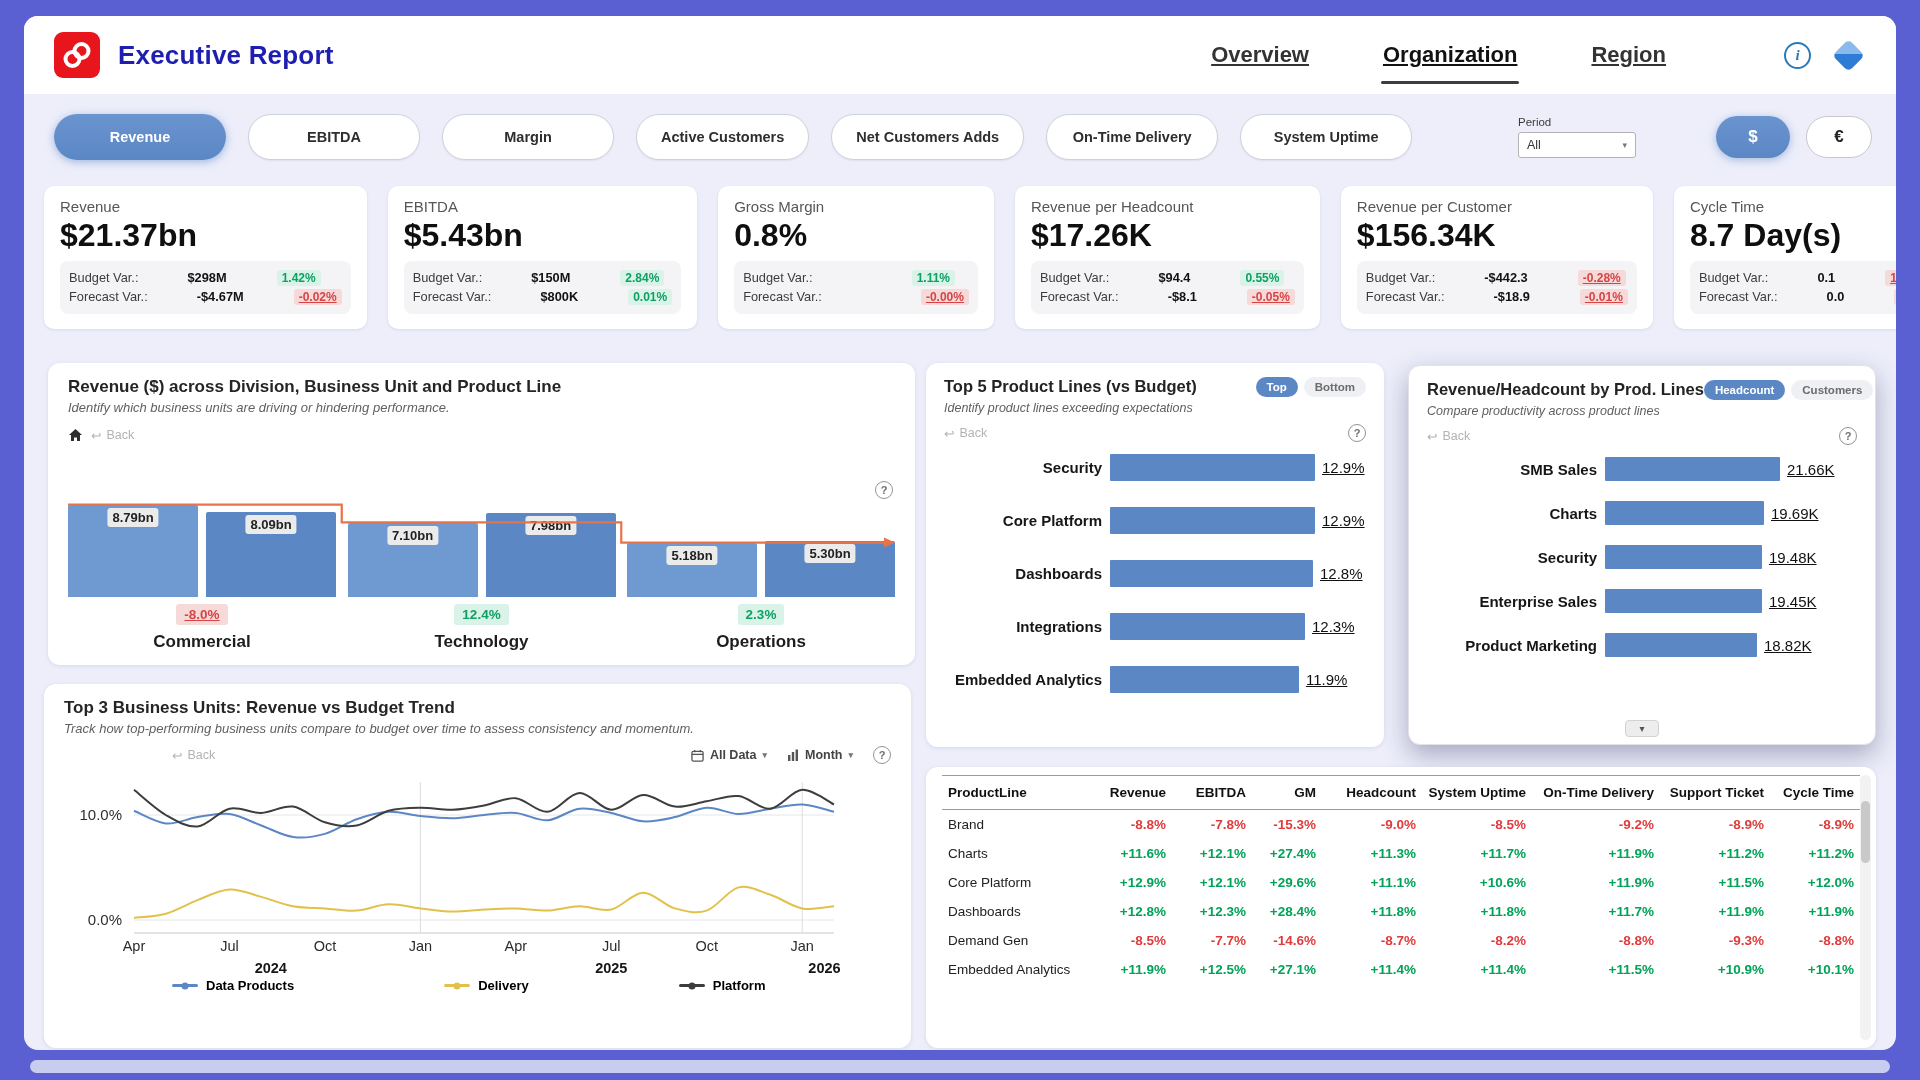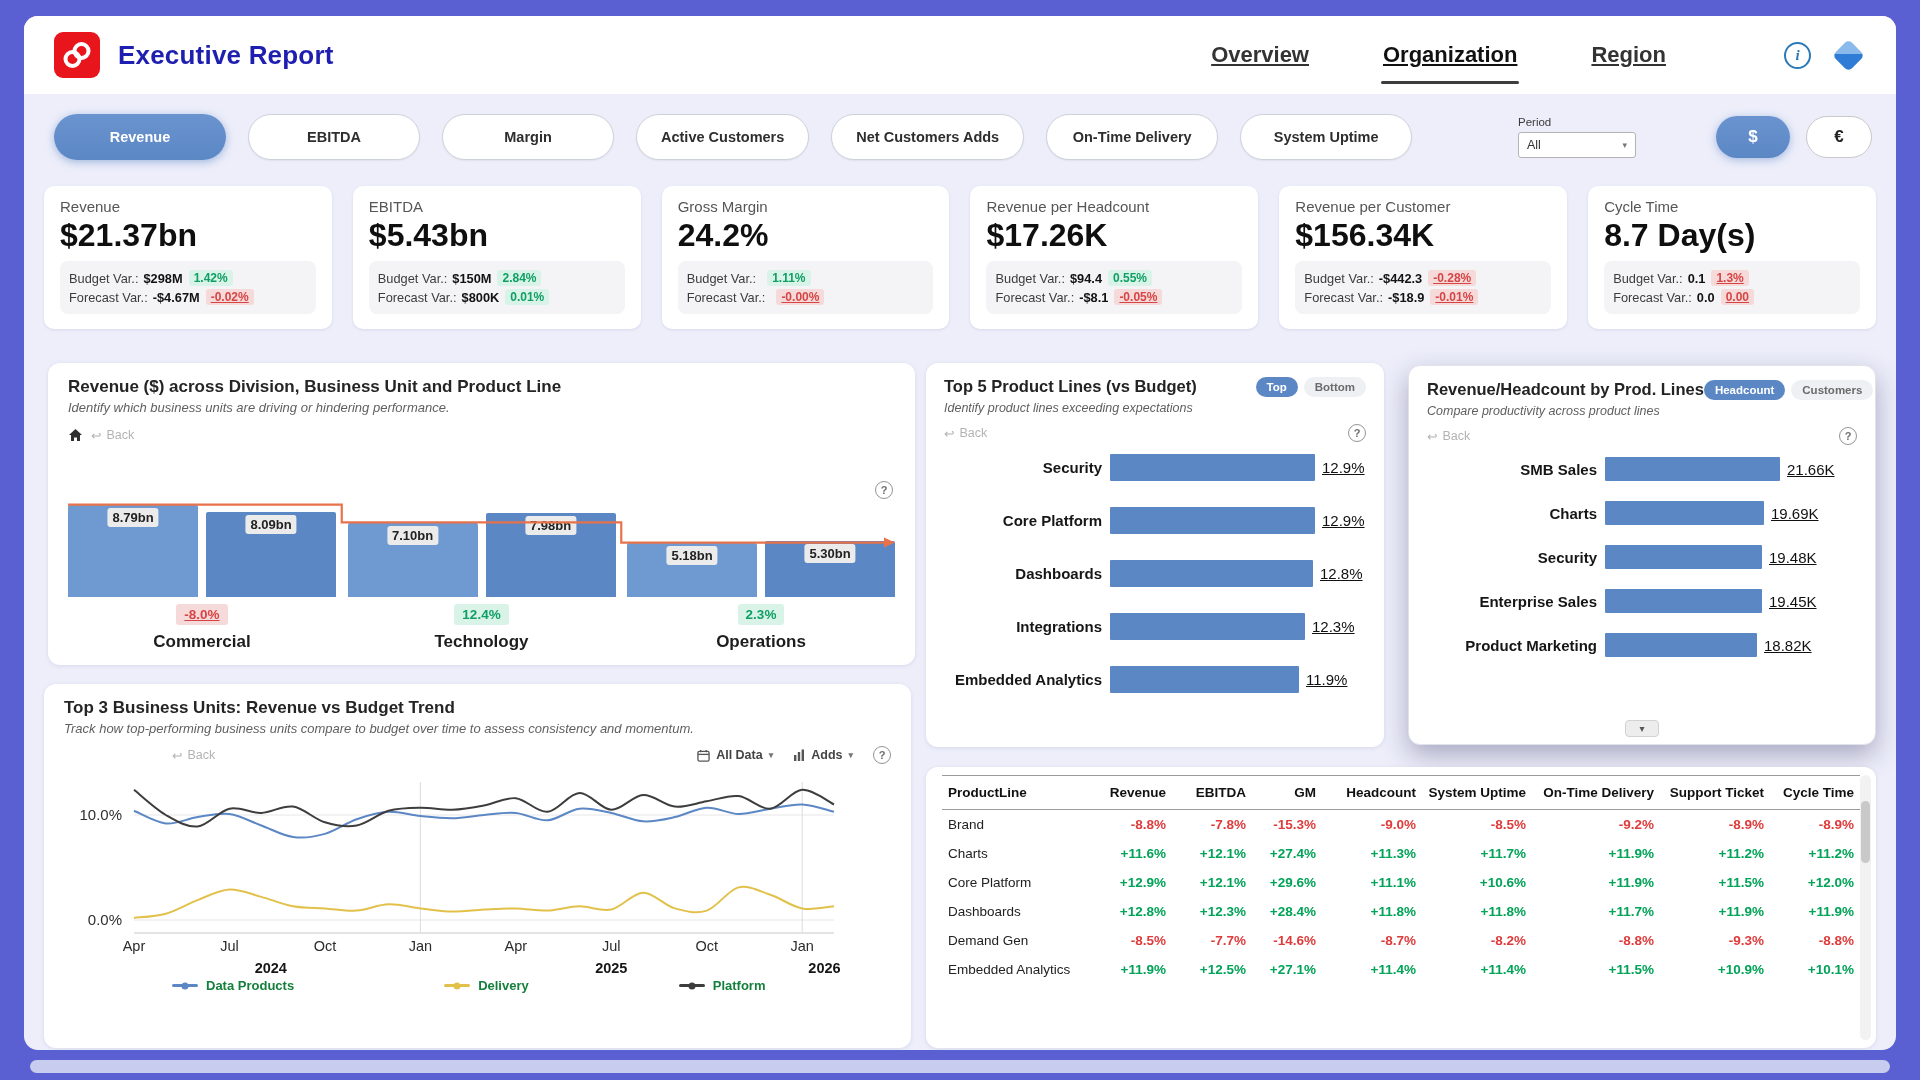--- a/index.html
+++ b/index.html
@@ -32,21 +32,21 @@
   .currency-btn{height:42px;border-radius:21px;font-size:17px;font-weight:bold;cursor:pointer;font-family:inherit;}
   .currency-btn.usd{width:74px;background:linear-gradient(#6a94cf,#5b87c5);color:#fff;border:none;box-shadow:0 2px 8px rgba(91,135,197,.5);margin-right:16px;}
   .currency-btn.eur{width:66px;background:#fff;color:#222;border:1px solid #c9c9c9;}
 
   
   .kpi-row{display:flex;gap:21px;padding:26px 20px 0 20px;}
   .kpi-card{flex:1;height:143px;background:#fff;border-radius:10px;padding:12px 16px;box-shadow:0 1px 3px rgba(40,40,100,.10);}
   .kpi-title{font-size:15px;color:#565656;}
   .kpi-value{font-size:32px;font-weight:bold;color:#0f0f0f;margin-top:2px;}
   .kpi-vars{background:#f4f4f7;border-radius:8px;padding:6px 9px;margin-top:7px;}
-  .kpi-var-row{display:flex;align-items:center;font-size:12.8px;margin:3px 0;white-space:nowrap;}
+  .kpi-var-row{display:flex;align-items:flex-start;font-size:12.8px;margin:3px 0;white-space:nowrap;gap:44px;}
   .kpi-var-label{color:#3c3c3c;}
   .kpi-var-value{font-weight:bold;color:#121212;margin-left:5px;}
   .kpi-badge{margin-left:6px;font-size:12px;font-weight:bold;padding:1px 5px;border-radius:3px;}
   .kpi-badge.pos,.variance-badge.pos{color:#0f9f63;background:#d9f3e9;}
   .kpi-badge.neg,.variance-badge.neg{color:#d64545;background:#f6d9d9;text-decoration:underline;}
 
   
   .main{position:relative;margin:34px 20px 0 20px;height:687px;}
   .card{position:absolute;background:#fff;border-radius:12px;box-shadow:0 1px 4px rgba(40,40,100,.10);padding:14px 20px;}
   .card-division{left:4px;top:0;width:867px;height:302px;}
@@ -75,21 +75,21 @@
   .variance-badge{display:inline-block;font-size:13.5px;font-weight:bold;padding:3px 8px;border-radius:3px;}
   .dg-name{font-size:17px;font-weight:bold;color:#1d1d1d;margin-top:7px;}
 
   
   .trend-controls{display:flex;align-items:center;margin-top:8px;font-size:12.5px;color:#4a4a4a;height:22px;}
   .trend-controls .back-btn{margin-left:108px;}
   .trend-right{margin-left:auto;display:flex;align-items:center;gap:20px;}
   .ctrl-item{display:flex;align-items:center;gap:6px;cursor:pointer;font-weight:600;color:#444;}
   #trend-svg{display:block;margin-top:4px;}
   .trend-legend{display:flex;gap:150px;margin-left:108px;}
-  .legend-item{display:flex;align-items:center;gap:8px;font-size:13px;color:#15803d;font-weight:600;}
+  .legend-item{display:flex;align-items:center;gap:8px;font-size:13px;color:#000000;font-weight:600;}
   .swatch{position:relative;width:26px;height:3px;background:currentColor;border-radius:2px;display:inline-block;}
   .swatch i{position:absolute;left:50%;top:50%;width:7px;height:7px;border-radius:50%;background:currentColor;transform:translate(-50%,-50%);}
 
   
   .panel-head{display:flex;align-items:flex-start;}
   .panel-title{font-size:16.5px;font-weight:bold;color:#232323;white-space:nowrap;}
   .pill-group{margin-left:auto;display:flex;gap:6px;}
   .pill{font-size:11.5px;font-weight:bold;padding:4px 11px;border-radius:13px;background:#eef0f3;color:#6b6b6b;cursor:pointer;white-space:nowrap;}
   .pill.active{background:#5b87c5;color:#fff;}
   .panel-sub{font-size:12.5px;font-style:italic;color:#5f5f5f;margin-top:4px;}
@@ -195,21 +195,21 @@
       </div>
       <div class="kpi-var-row">
         <span class="kpi-var-label">Forecast Var.:</span>
         <span class="kpi-var-value">$800K</span>
         <span class="kpi-badge pos">0.01%</span>
       </div>
     </div>
   </div>
       <div class="kpi-card">
     <div class="kpi-title">Gross Margin</div>
-    <div class="kpi-value">24.2%</div>
+    <div class="kpi-value">0.8%</div>
     <div class="kpi-vars">
       <div class="kpi-var-row">
         <span class="kpi-var-label">Budget Var.:</span>
         <span class="kpi-var-value"></span>
         <span class="kpi-badge pos">1.11%</span>
       </div>
       <div class="kpi-var-row">
         <span class="kpi-var-label">Forecast Var.:</span>
         <span class="kpi-var-value"></span>
         <span class="kpi-badge neg">-0.00%</span>
@@ -347,21 +347,21 @@
               </svg>
             <span>All Data</span>
             <span class="dd-arrow">▾</span>
           </span>
           <span class="ctrl-item">
             <svg width="12" height="12" viewBox="0 0 12 12">
                 <rect x="1" y="6" width="2.4" height="6" fill="#555"></rect>
                 <rect x="4.8" y="3" width="2.4" height="9" fill="#555"></rect>
                 <rect x="8.6" y="0.5" width="2.4" height="11.5" fill="#555"></rect>
               </svg>
-            <span>Adds</span>
+            <span>Month</span>
             <span class="dd-arrow">▾</span>
           </span>
           <span class="help-icon">?</span>
         </div>
       </div>
       <svg id="trend-svg" width="790" height="208" viewBox="0 0 790 208">
           <line x1="70" y1="45" x2="770" y2="45" stroke="#e6e6e6" stroke-width="1"></line>
           <text x="58" y="50" text-anchor="end" font-size="15" fill="#2f2f2f">10.0%</text>
           <line x1="70" y1="150" x2="770" y2="150" stroke="#e6e6e6" stroke-width="1"></line>
           <text x="58" y="155" text-anchor="end" font-size="15" fill="#2f2f2f">0.0%</text>

